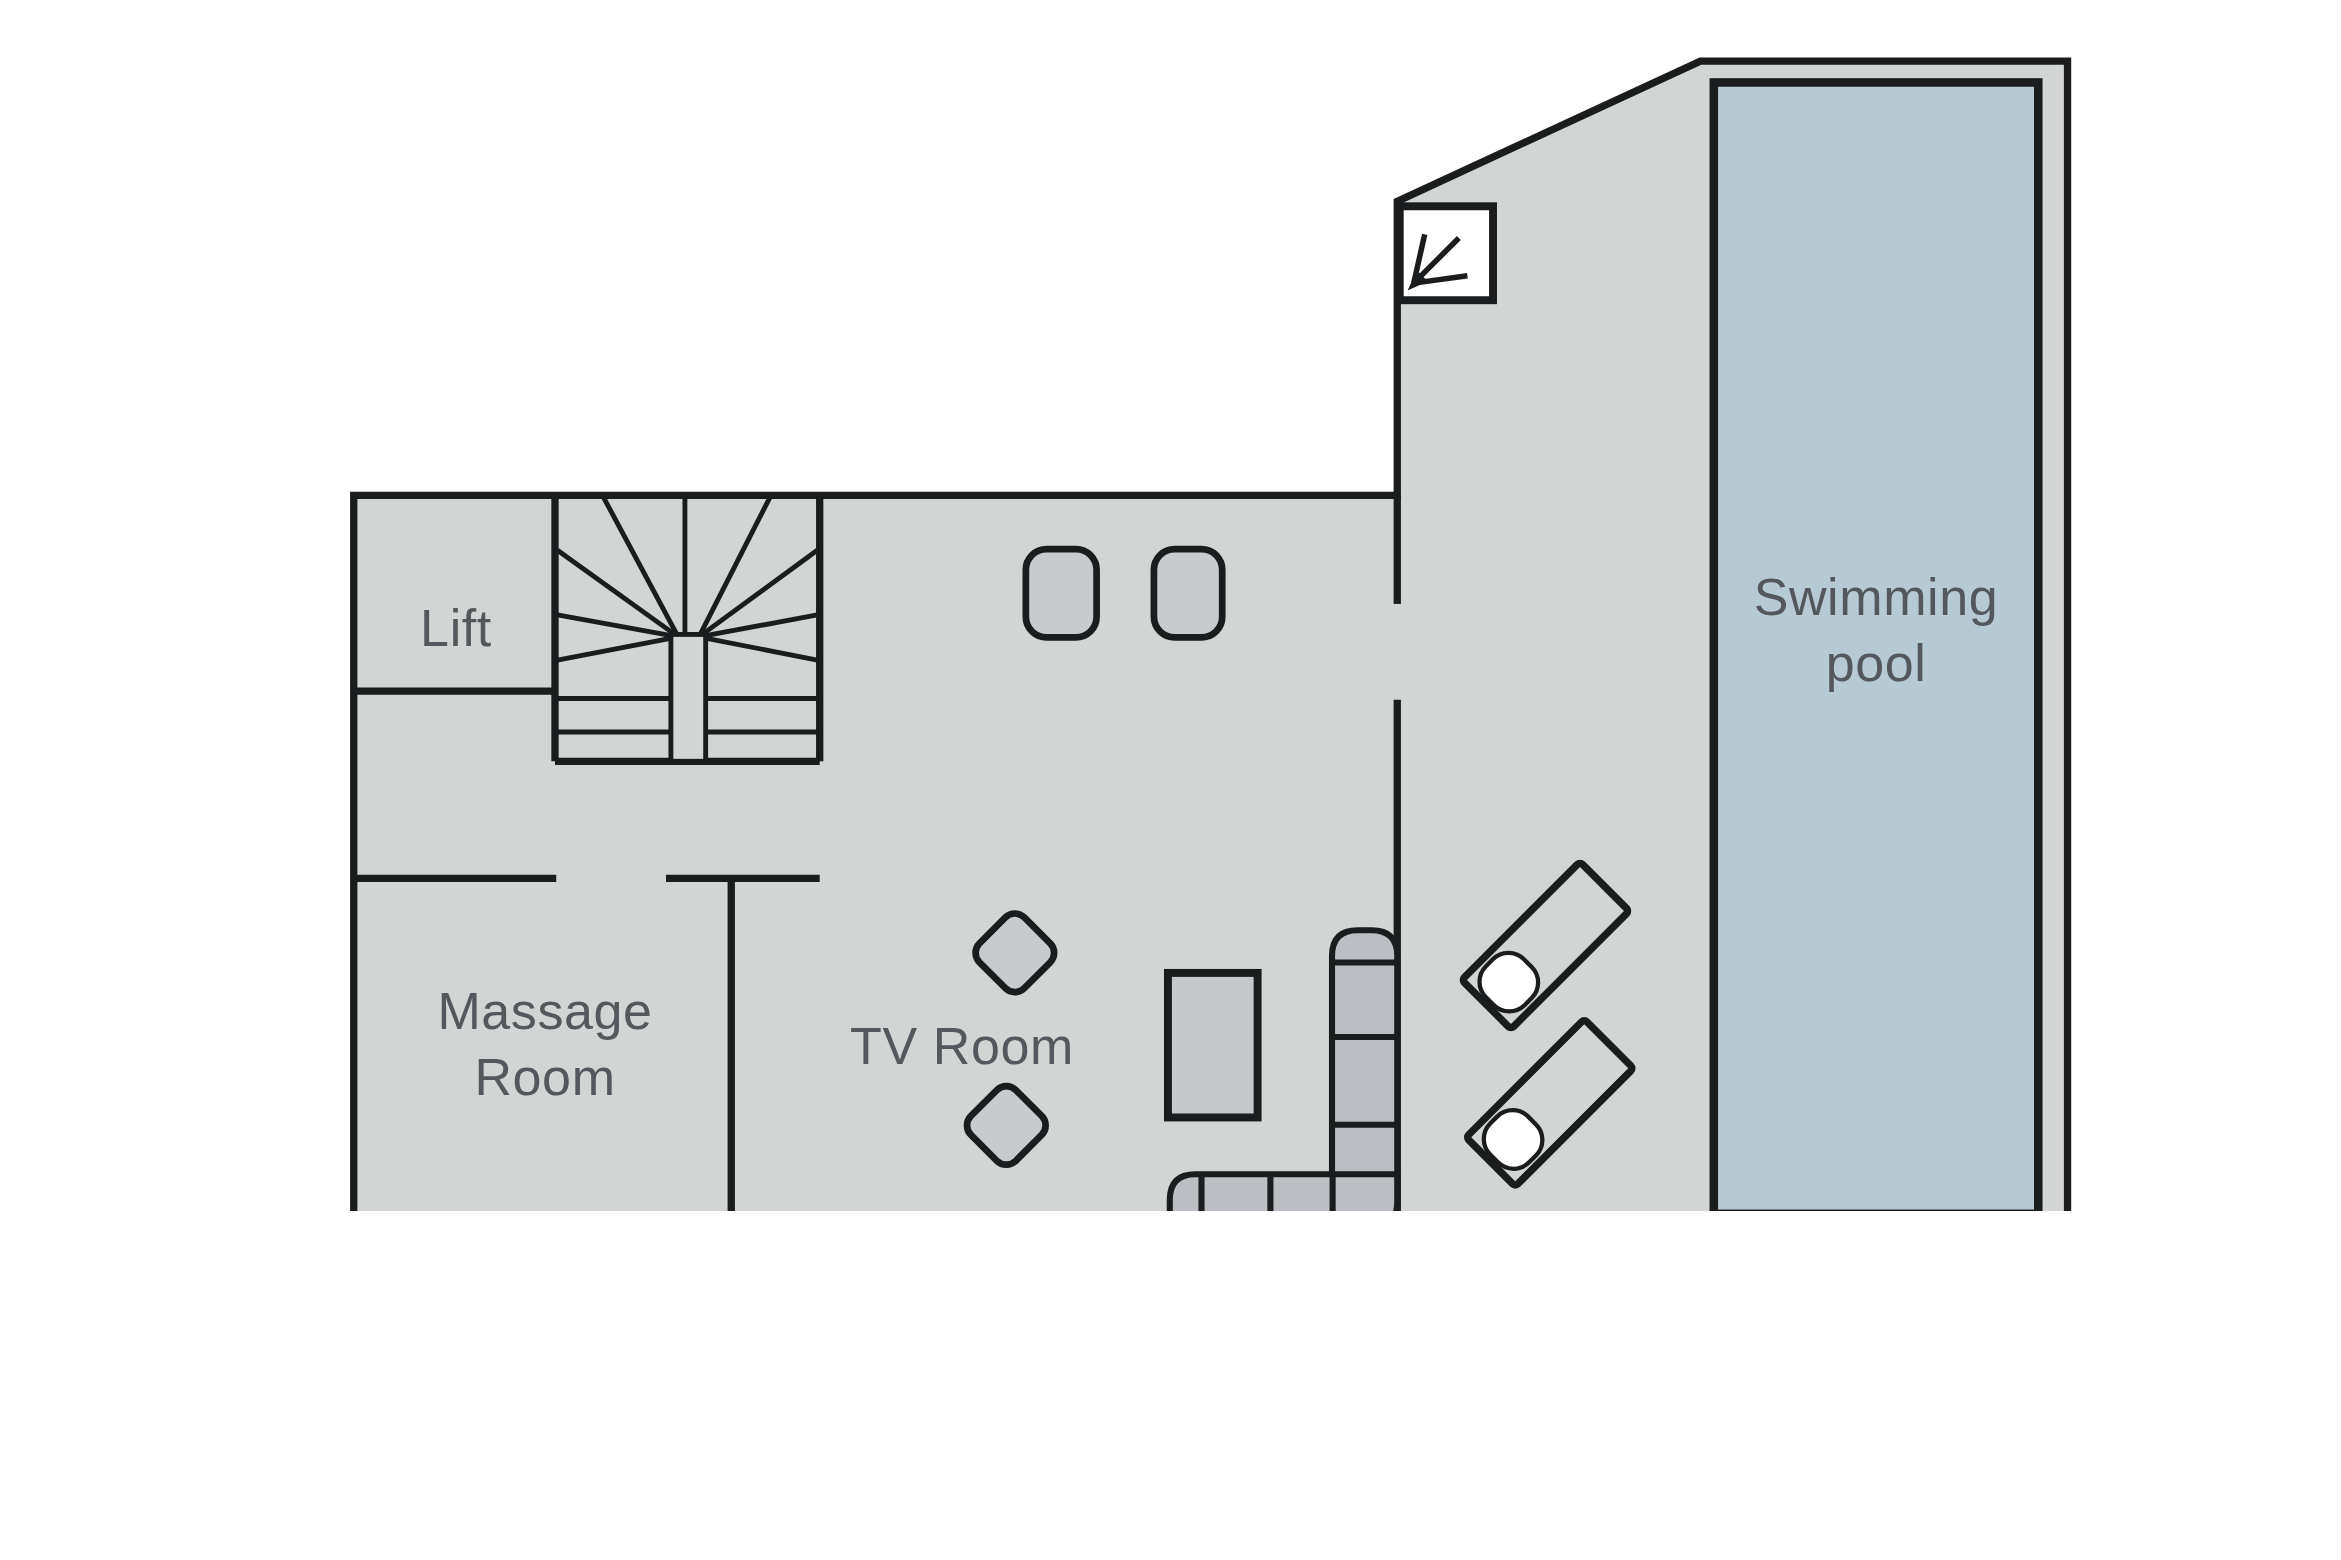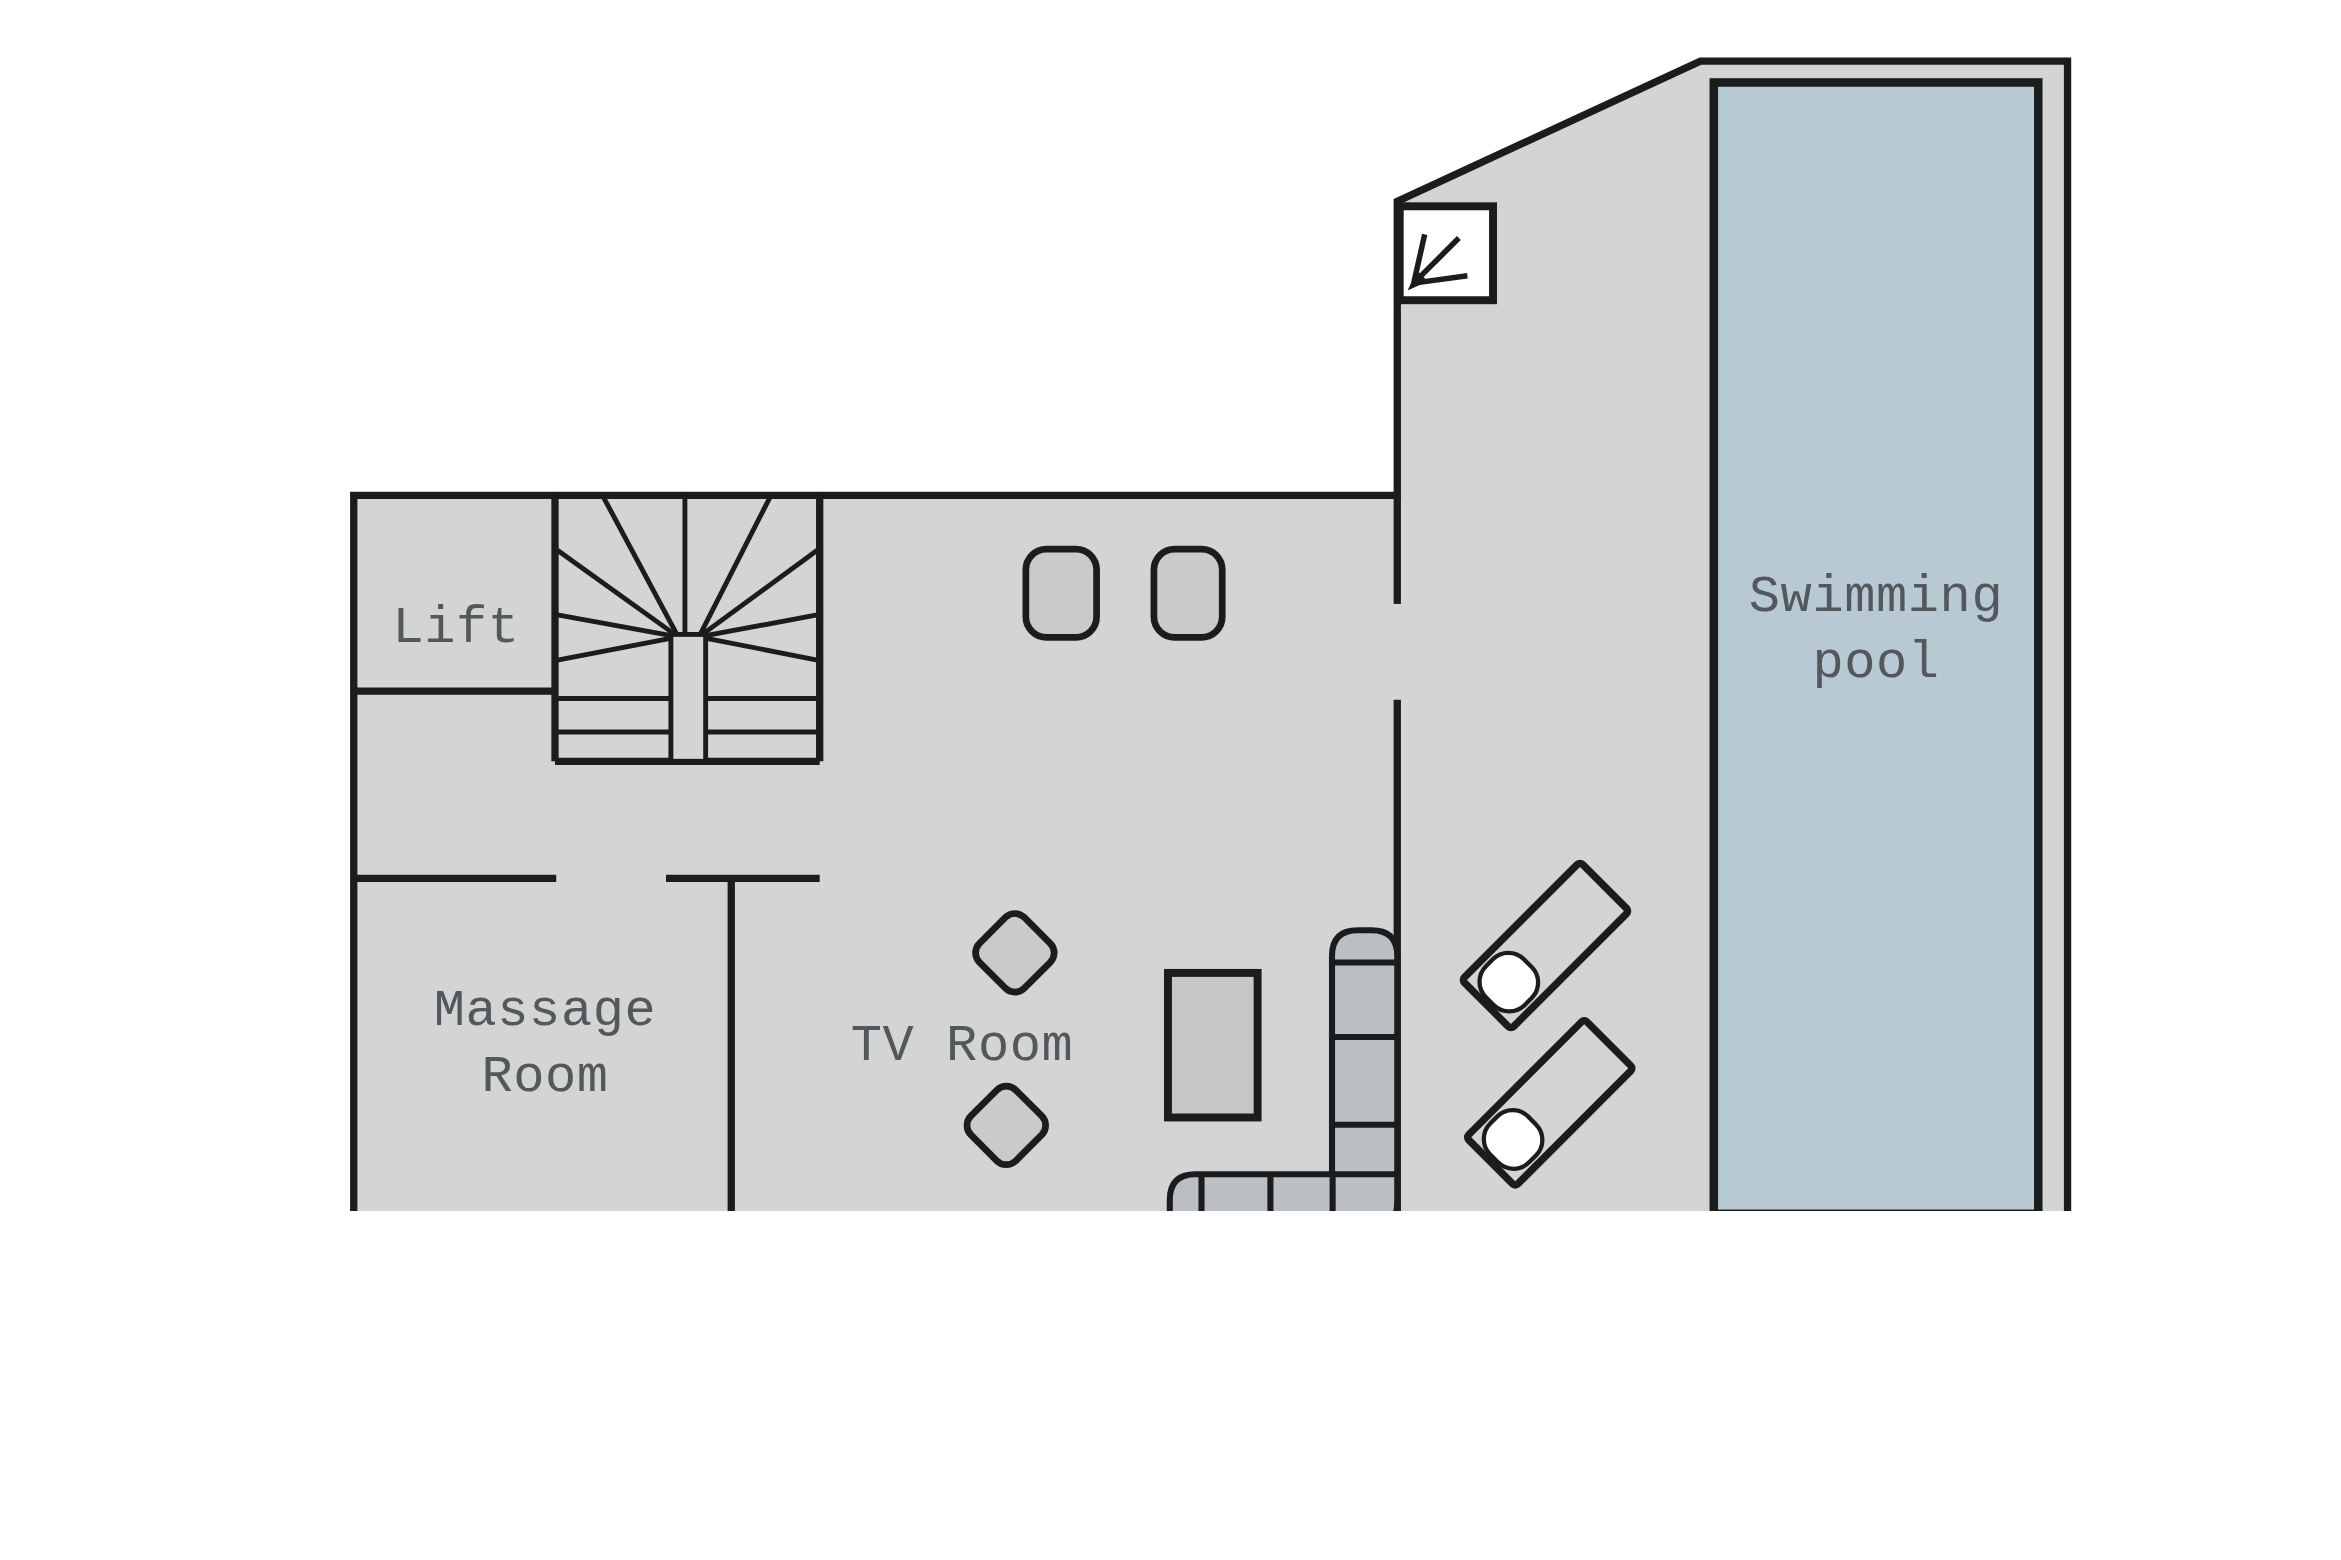--- a/index.html
+++ b/index.html
@@ -9,21 +9,21 @@
     --furn:#c8cacc;
     --sofa:#bbbec2;
     --table:#c5c7c9;
     --label:#54575b;
     --pillow:#ffffff;
     --outside:#ffffff;
   }
   html,body{margin:0;padding:0;background:var(--outside);}
   .stage{
     position:relative;width:2342px;height:1211px;background:var(--outside);
-    font-family:Liberation Mono, monospace;overflow:hidden;
+    font-family:Liberation Sans, sans-serif;overflow:hidden;
   }
   .plan-svg{position:absolute;left:0;top:0;width:2342px;height:1561px;}
   .floor-shape{fill:var(--floor);stroke:var(--wall);stroke-width:12px;}
   .wall{stroke:var(--wall);stroke-width:12px;fill:none;stroke-linecap:butt;}
   .stair-line{stroke:var(--wall);stroke-width:8px;fill:none;stroke-linecap:butt;}
   .stair-newel{fill:var(--floor);stroke:var(--wall);stroke-width:8px;}
   .pool-rect{fill:var(--pool);stroke:var(--wall);stroke-width:14px;}
   .view-box{fill:#ffffff;stroke:var(--wall);stroke-width:13px;}
   .arrow-ray{stroke:var(--wall);stroke-width:9px;fill:none;stroke-linecap:butt;}
   .arrow-head{fill:var(--wall);}

